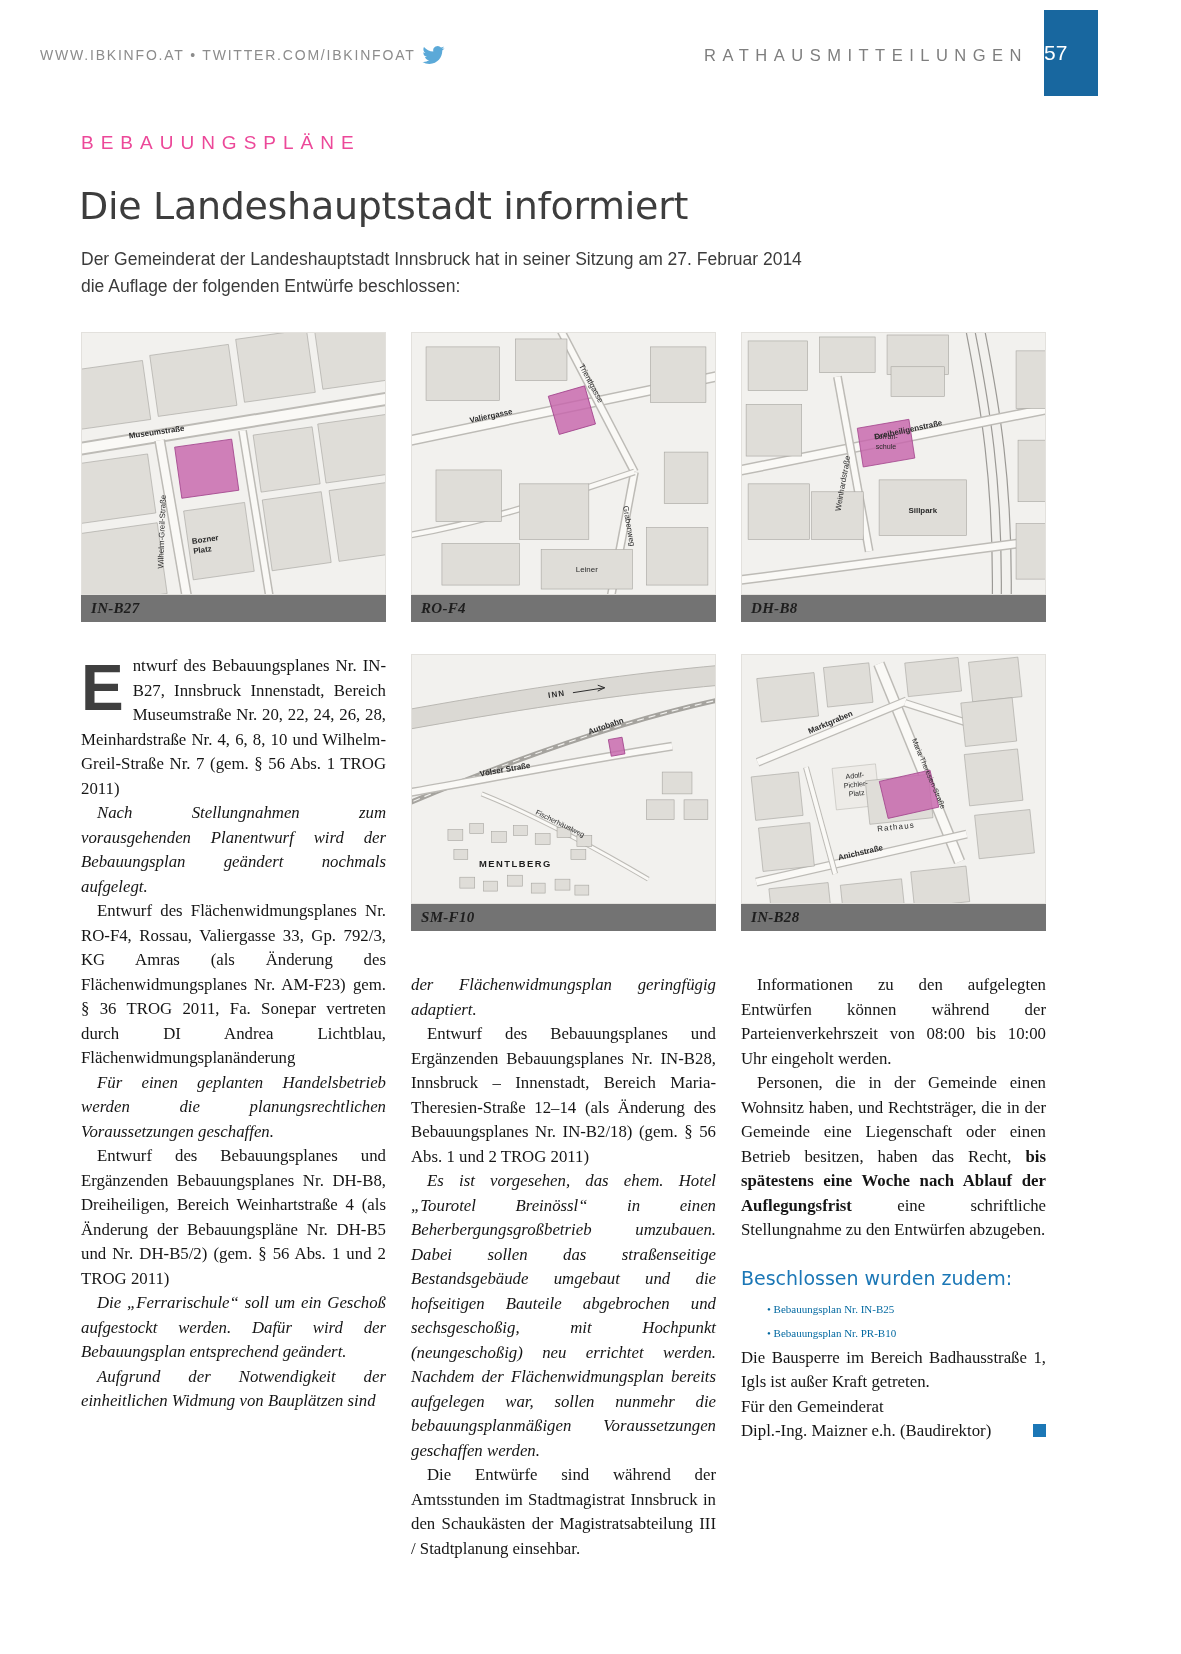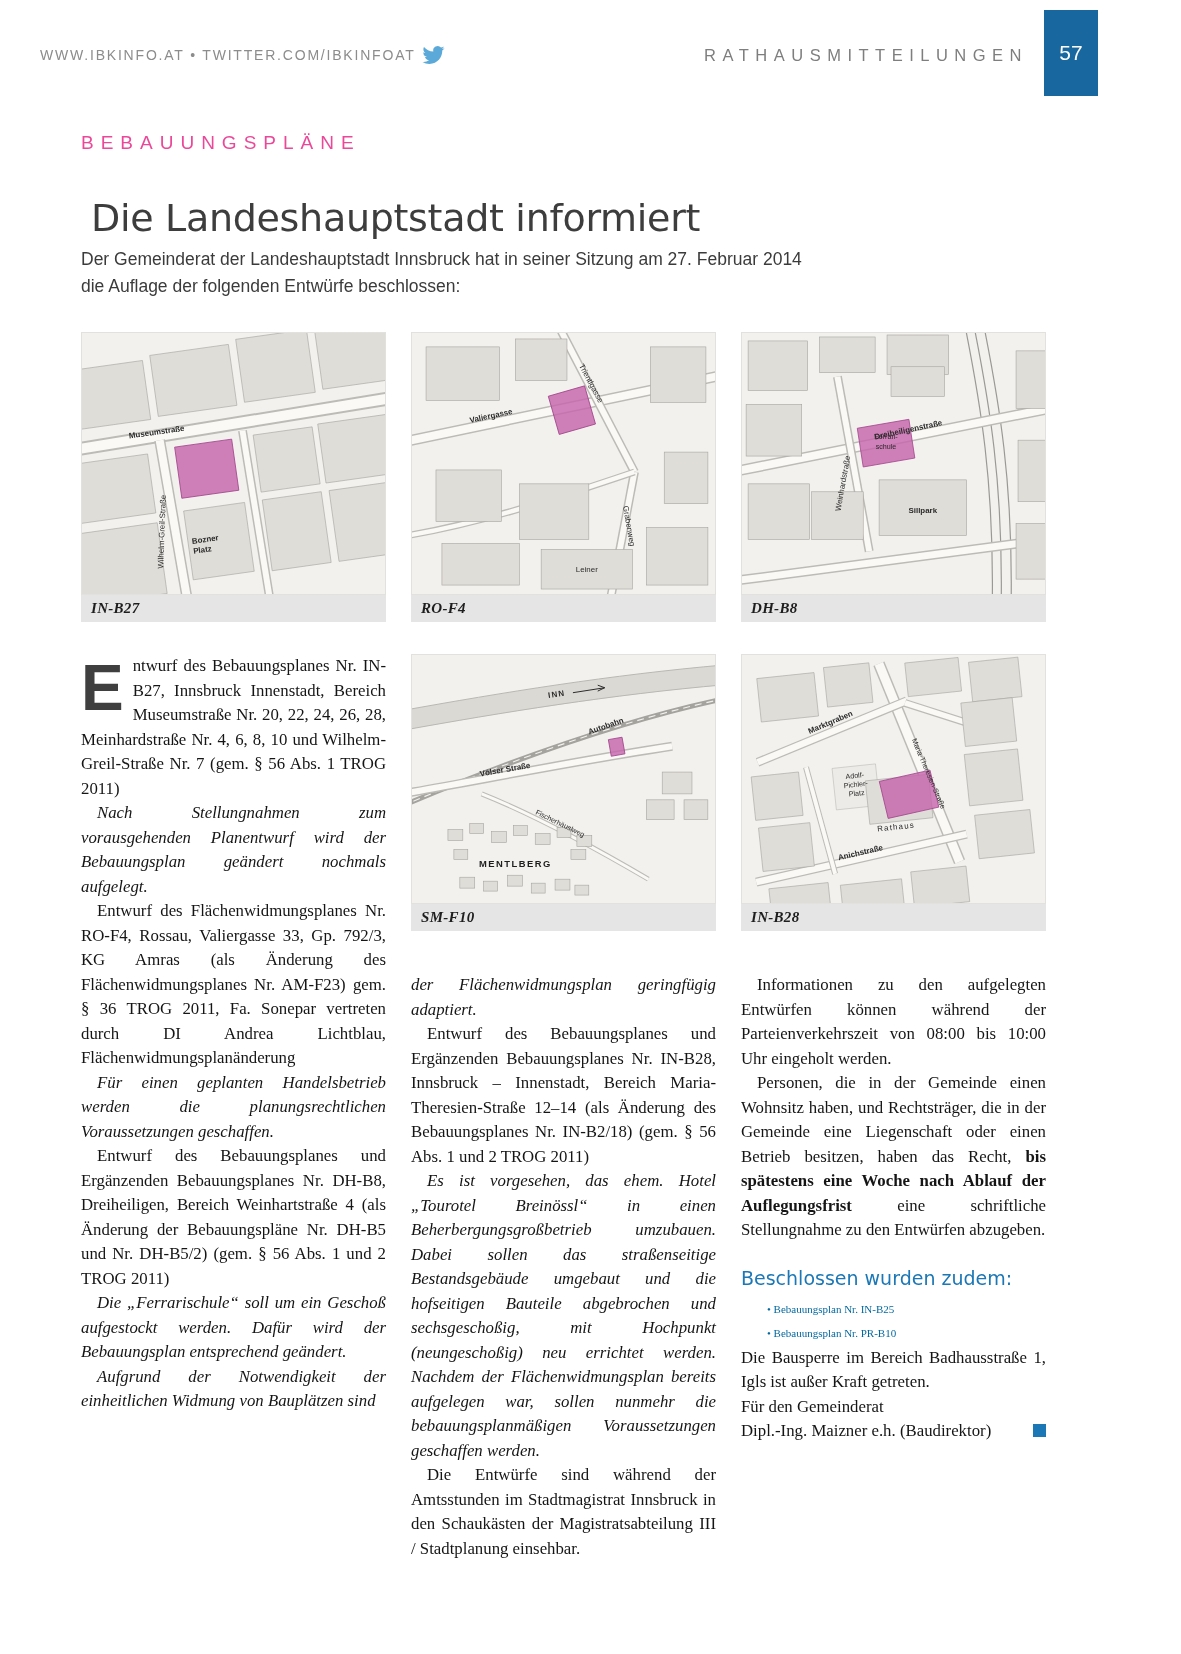--- a/index.html
+++ b/index.html
@@ -7,36 +7,36 @@
   .page { position:relative; width:1181px; height:1654px; background:#ffffff;
           font-family:"Liberation Serif", serif; color:#151515; overflow:hidden; }
 
   
   .ph-left { position:absolute; left:40px; top:44px; display:flex; align-items:center; gap:4px;
              font:400 14px "Liberation Sans", sans-serif; letter-spacing:1.8px; color:#8c8c8c; }
   .twbird { width:27px; height:22px; fill:#5ba9d8; flex:none; }
   .ph-right { position:absolute; top:46px; right:153px;
               font:400 16.5px "Liberation Sans", sans-serif; letter-spacing:6.5px; color:#7e7e7e; }
   .pagenum { position:absolute; top:10px; right:83px; width:54px; height:86px; background:#18679f;
-             color:#fff; display:flex; align-items:center; justify-content:center;
+             color:#fff; display:flex; align-items:center; 
              font:400 21px "Liberation Sans", sans-serif; }
 
   
   .kicker { position:absolute; left:81px; top:132px; font:400 19px "Liberation Sans", sans-serif;
             letter-spacing:7px; color:#ec4899; }
-  .title  { position:absolute; left:79px; top:184px; margin:12px;
+  .title  { position:absolute; left:79px; top:184px; margin:0;
             font:400 38px "DejaVu Sans", sans-serif; letter-spacing:-0.3px; color:#3d3d3d; }
   .intro  { position:absolute; left:81px; top:246px; width:724px; margin:0;
             font:400 17.5px/27px "Liberation Sans", sans-serif; color:#3b3b3b; }
 
   
   .maps-row { position:absolute; left:81px; top:332px; display:flex; gap:25px; }
   figure.mapfig { margin:0; width:305px; }
   .map { display:block; width:305px; background:#f2f1ee; border:1px solid #e3e1dd; }
-  .mapcap { height:27px; background:#e5e5e5; font:italic 600 15px/27px "Liberation Serif", serif;
+  .mapcap { height:27px; background:#737373; font:italic 600 15px/27px "Liberation Serif", serif;
             color:#1e1e1e; padding-left:10px; letter-spacing:.3px; }
   .mapfig.inline { margin-bottom:42px; }
 
   .blk  { fill:#dfddd8; stroke:#a6a49f; stroke-width:.6; }
   .blkL { fill:#edebe7; stroke:#b3b1ac; stroke-width:.5; }
   .roadU { stroke:#bdbbb6; fill:none; }
   .roadO { stroke:#faf9f6; fill:none; }
   .rail { stroke:#9b9995; fill:none; stroke-width:1.2; }
   .pink { fill:#c765ac; fill-opacity:.82; stroke:#a1438b; stroke-width:.8; }
   .mlb { font-family:"Liberation Sans", sans-serif; font-size:8px; fill:#2b2b2b; }

